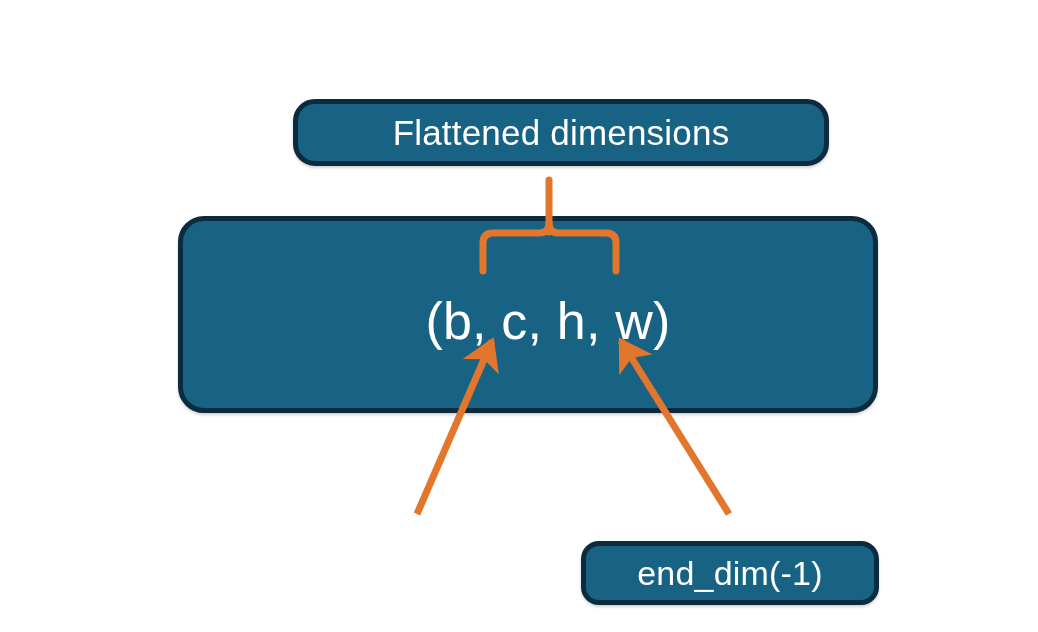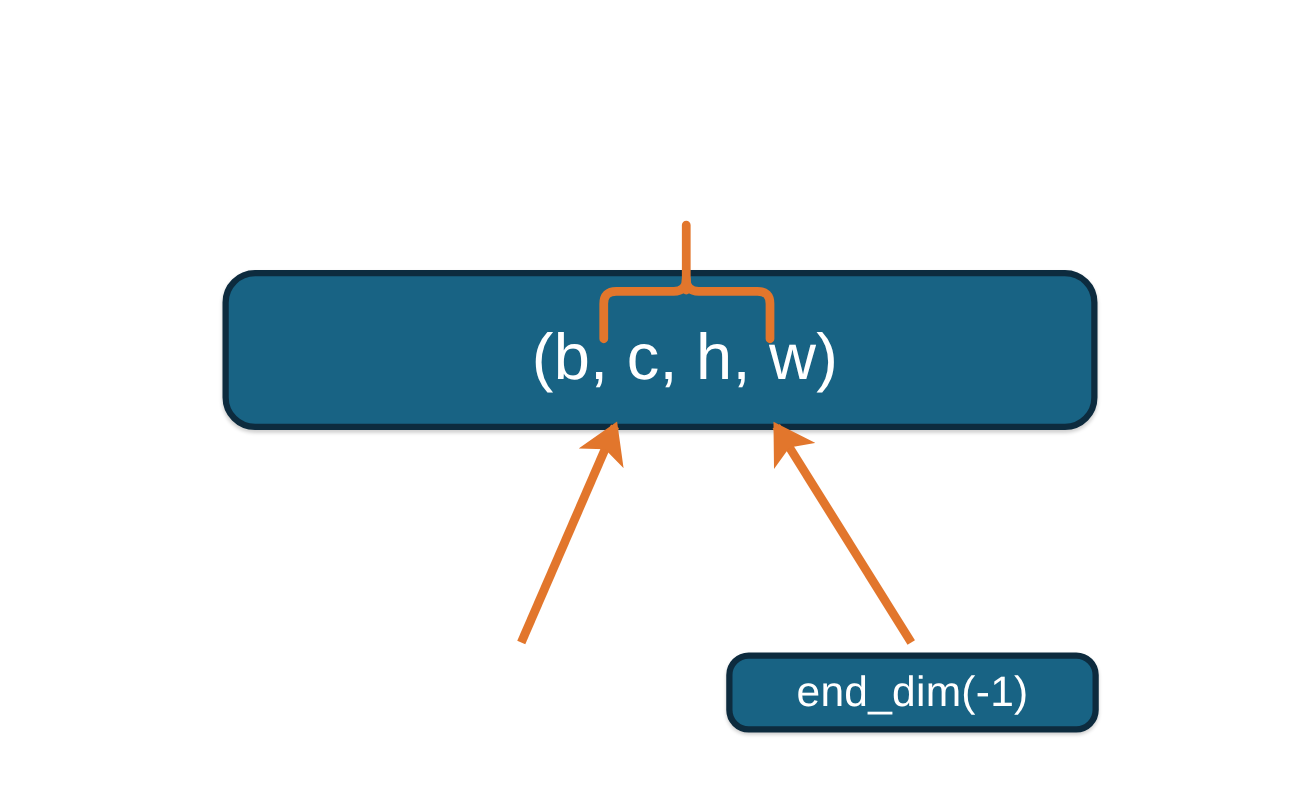--- a/index.html
+++ b/index.html
@@ -37,39 +37,39 @@
     left: 293px;
     top: 99px;
     width: 536px;
     height: 67px;
     font-size: 35px;
   }
   #node-tuple {
     left: 178px;
     top: 216px;
     width: 700px;
-    height: 128px;
+    height: 197px;
     font-size: 52px;
     border-radius: 26px;
     padding-left: 40px;
   }
   #node-tuple .node-label {
     transform: translateY(6px);
   }
   #node-startdim {
     left: 269px;
     top: 515px;
     width: 294px;
     height: 64px;
     font-size: 34px;
     border-radius: 18px;
   }
   #node-enddim {
     left: 581px;
-    top: 522px;
+    top: 541px;
     width: 298px;
     height: 64px;
     font-size: 34px;
     border-radius: 18px;
   }
   .node-label {
     white-space: nowrap;
     pointer-events: none;
   }
   #connector-layer {
@@ -102,20 +102,23 @@
       <marker id="arrowhead-right" markerWidth="5.2" markerHeight="5.6" refX="4.0" refY="2.8" orient="auto" markerUnits="strokeWidth">
         <path d="M 0,0 L 4.6,2.8 L 0,5.6 L 1.15,2.8 Z" fill="#E2762C"></path>
       </marker>
     </defs>
 
     <line x1="417" y1="514" x2="492" y2="341" stroke="#E2762C" stroke-width="7" stroke-linecap="butt" marker-end="url(#arrowhead-left)"></line>
 
     <line x1="729" y1="514" x2="621" y2="341" stroke="#E2762C" stroke-width="7" stroke-linecap="butt" marker-end="url(#arrowhead-right)"></line>
   </svg>
 
+  <div class="node" id="node-flattened">
+    <span class="node-label">Flattened dimensions</span>
+  </div>
 
   <div class="node" id="node-tuple">
     <span class="node-label">(b, c, h, w)</span>
   </div>
 
 
   <div class="node" id="node-enddim">
     <span class="node-label">end_dim(-1)</span>
   </div>
 

